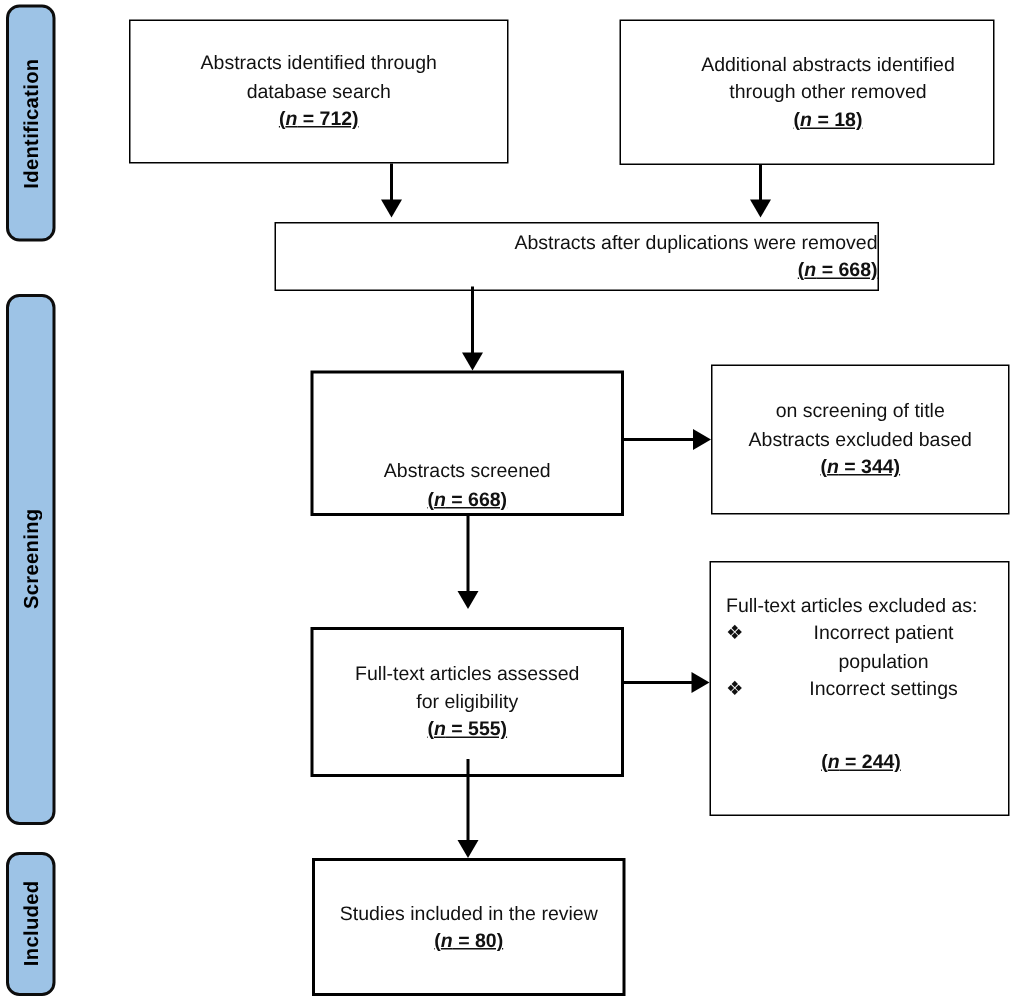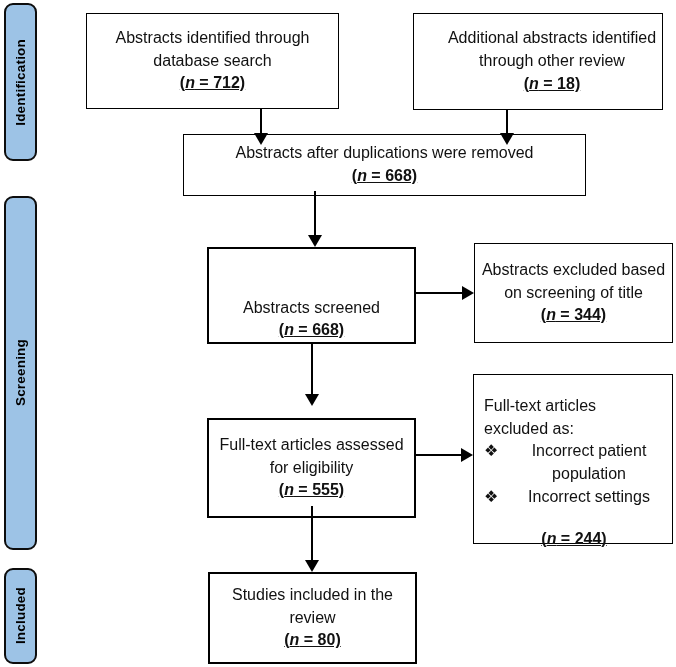--- a/index.html
+++ b/index.html
@@ -17,39 +17,39 @@
     writing-mode:vertical-rl;transform:rotate(180deg);
     font-weight:700;font-size:13.5px;letter-spacing:.2px;color:#000;white-space:nowrap;
   }
   .s1{top:3px;height:158px;}
   .s2{top:196px;height:354px;}
   .s3{top:568px;height:96px;}
   
   .box{
     position:absolute;background:#ffffff;border:1.5px solid #000;box-sizing:border-box;
     display:flex;flex-direction:column;align-items:center;justify-content:center;
-    text-align:center;font-size:16px;line-height:1.42;
+    text-align:center;font-size:13px;line-height:1.42;
   }
   .thick{border-width:2px;}
   .b1{left:86px; top:13px; width:253px;height:96px;}
   .b2{left:413px;top:13px; width:250px;height:97px;padding-left:28px;}
-  .b3{left:183px;top:134px;width:403px;height:62px;}
+  .b3{left:183px;top:148px;width:403px;height:46px;align-items:flex-end;}
   .b4{left:207px;top:247px;width:209px;height:97px;justify-content:flex-end;}
   .b5{left:474px;top:243px;width:199px;height:100px;}
   .b6{left:207px;top:406px;width:209px;height:100px;margin-top:12px;}
   .b7{left:473px;top:374px;width:200px;height:170px;
       align-items:stretch;justify-content:flex-start;text-align:left;
       padding:20px 8px 8px 10px;}
   .b8{left:208px;top:572px;width:209px;height:92px;}
   .nline{font-weight:700;text-decoration:underline;}
   .nchar{font-style:italic;font-weight:700;}
   .bullet{display:flex;align-items:flex-start;}
   .bchar{flex:0 0 30px;width:30px;}
   .btext{flex:1;text-align:center;}
-  .b7 .nline{text-align:center;margin-top:19px;}
+  .b7 .nline{text-align:center;margin-top:30px;}
   
   .stem-v{position:absolute;width:2px;background:#000;}
   .stem-h{position:absolute;height:2px;background:#000;}
   .head-down{position:absolute;width:0;height:0;
     border-left:7px solid transparent;border-right:7px solid transparent;border-top:12px solid #000;}
   .head-right{position:absolute;width:0;height:0;
     border-top:7px solid transparent;border-bottom:7px solid transparent;border-left:12px solid #000;}
 </style>
 </head>
 <body>
@@ -67,37 +67,37 @@
   </div>
 
   <div class="box b1">
     <div>Abstracts identified through</div>
     <div>database search</div>
     <div class="nline"><span>(</span><span class="nchar">n</span><span> = 712)</span></div>
   </div>
 
   <div class="box b2">
     <div>Additional abstracts identified</div>
-    <div>through other review</div>
+    <div>through other removed</div>
     <div class="nline"><span>(</span><span class="nchar">n</span><span> = 18)</span></div>
   </div>
 
   <div class="box b3">
     <div>Abstracts after duplications were removed</div>
     <div class="nline"><span>(</span><span class="nchar">n</span><span> = 668)</span></div>
   </div>
 
   <div class="box b4 thick">
     <div>Abstracts screened</div>
     <div class="nline"><span>(</span><span class="nchar">n</span><span> = 668)</span></div>
   </div>
 
   <div class="box b5">
+    <div>on screening of title</div>
     <div>Abstracts excluded based</div>
-    <div>on screening of title</div>
     <div class="nline"><span>(</span><span class="nchar">n</span><span> = 344)</span></div>
   </div>
 
   <div class="box b6 thick">
     <div>Full-text articles assessed</div>
     <div>for eligibility</div>
     <div class="nline"><span>(</span><span class="nchar">n</span><span> = 555)</span></div>
   </div>
 
   <div class="box b7">

